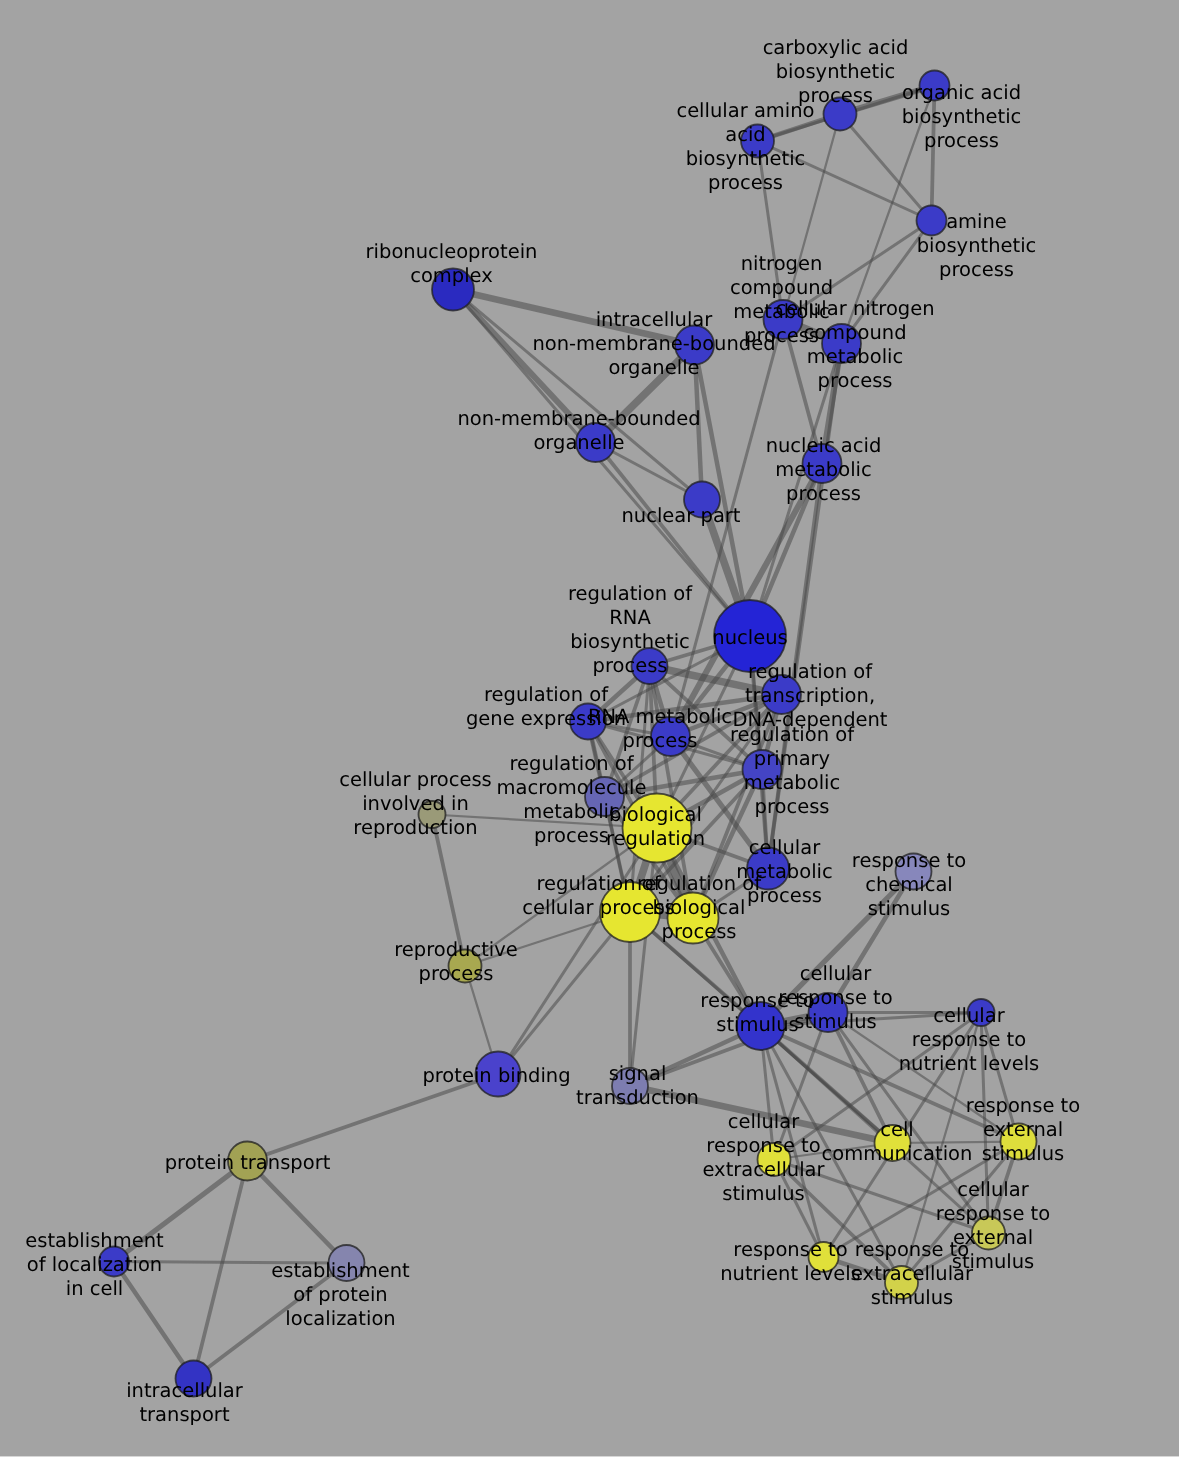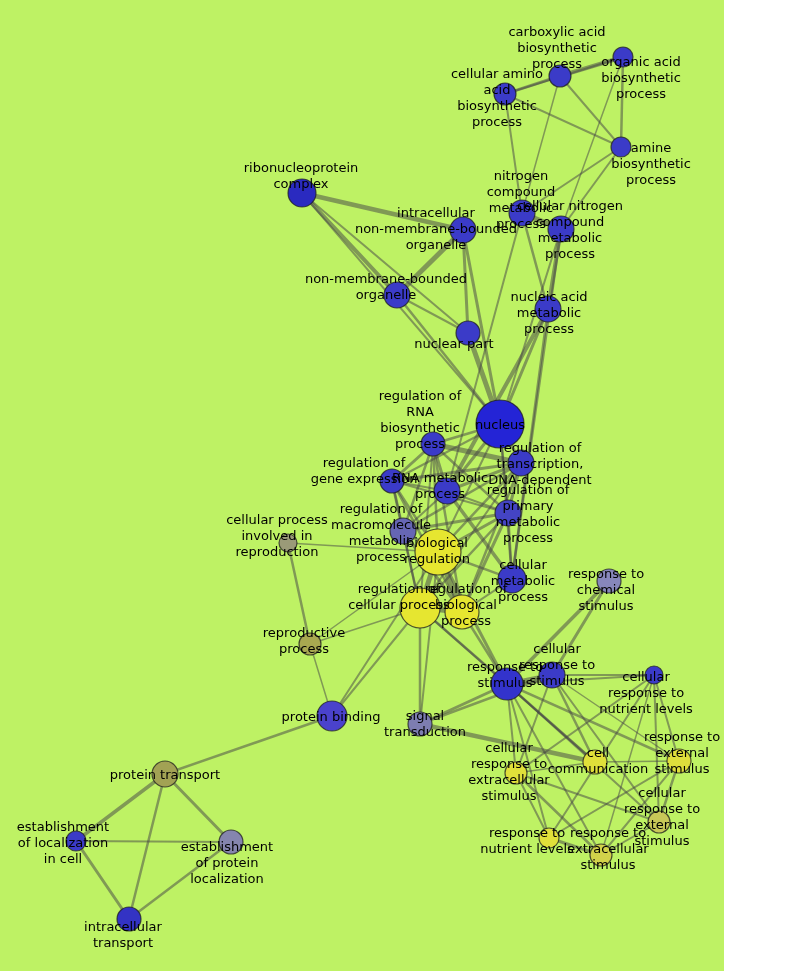--- a/index.html
+++ b/index.html
@@ -1,16 +1,16 @@
 <!DOCTYPE html>
 <html><head>
 <meta charset="utf-8">
 <style>
   html, body { margin: 0; padding: 0; background: #ffffff; }
-  .stage { width: 724px; height: 971px; position: relative; background: #bef264; overflow: hidden; }
+  .stage { width: 786px; height: 971px; position: relative; background: #a3a3a3; overflow: hidden; }
   svg { display: block; }
   text {
     font-family: "DejaVu Sans", "Liberation Sans", sans-serif;
     font-size: 13px;
     fill: #000000;
   }
 </style>
 </head>
 <body>
 

